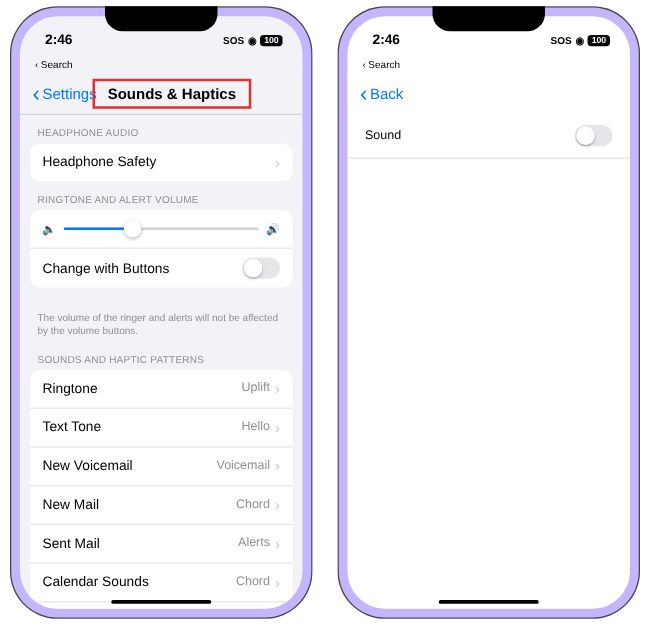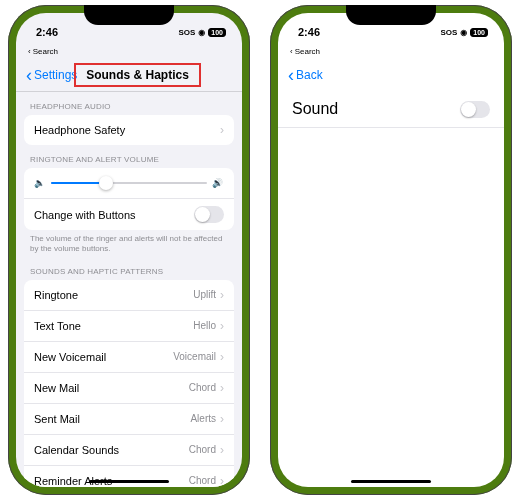--- a/index.html
+++ b/index.html
@@ -10,21 +10,21 @@
     width: 520px;
     height: 500px;
     display: flex;
     gap: 20px;
     padding: 5px 8px;
     box-sizing: border-box;
   }
   .phone {
     width: 246px;
     height: 490px;
-    background: #4d7c0f;
+    background: #c4b5fd;
     border-radius: 38px;
     padding: 8px;
     box-sizing: border-box;
     position: relative;
     box-shadow: 0 0 0 1px #444 inset;
   }
   .screen {
     width: 100%;
     height: 100%;
     background: #f2f2f7;
@@ -87,21 +87,21 @@
     position:absolute; left:17px; right:0; text-align:center;
     font-size: 12px; font-weight: 600; pointer-events:none;
   }
   .highlight-title { border: 2px solid #e03030; padding: 3px 10px; display:inline-block; }
   .content { flex:1; overflow:hidden; font-size:11px; color:#000; }
   .section-header {
     font-size: 8px; color:#8e8e93; text-transform: uppercase;
     padding: 10px 2px 4px 14px; letter-spacing:0.2px;
   }
   .section-footer {
-    font-size: 8px; color:#8e8e93; padding: 4px 14px 2px 14px; line-height:1.3;
+    font-size: 8px; color:#8e8e93; padding: 4px 14px 2px 14px; line-height:1.3;margin-top:16px;
   }
   .group {
     background:#fff; margin: 0 8px; border-radius:8px; overflow:hidden;
   }
   .row {
     display:flex; align-items:center; justify-content:space-between;
     padding: 7px 10px; min-height:16px; border-top: 0.5px solid #e5e5ea;
   }
   .row:first-child { border-top:none; }
   .row .label { font-size: 11px; }
@@ -125,21 +125,21 @@
     position:absolute; left:35%; top:50%; transform:translate(-50%,-50%);
     width:14px; height:14px; border-radius:50%; background:#fff; box-shadow:0 1px 3px rgba(0,0,0,.3);
   }
   .homebar {
     position:absolute; bottom:4px; left:50%; transform:translateX(-50%);
     width:80px; height:3px; background:#000; border-radius:2px;
   }
   
   .plainrow {
     display:flex; align-items:center; justify-content:space-between;
-    padding: 9px 14px; border-bottom:0.5px solid #e5e5ea; font-size:16px;
+    padding: 9px 14px; border-bottom:0.5px solid #e5e5ea; font-size:10px;
   }
   .highlight-row {
     border:2px solid #e03030; margin:-2px 0;
   }
 </style>
 </head>
 <body>
 
 <div class="phone">
   <div class="notch"></div>

